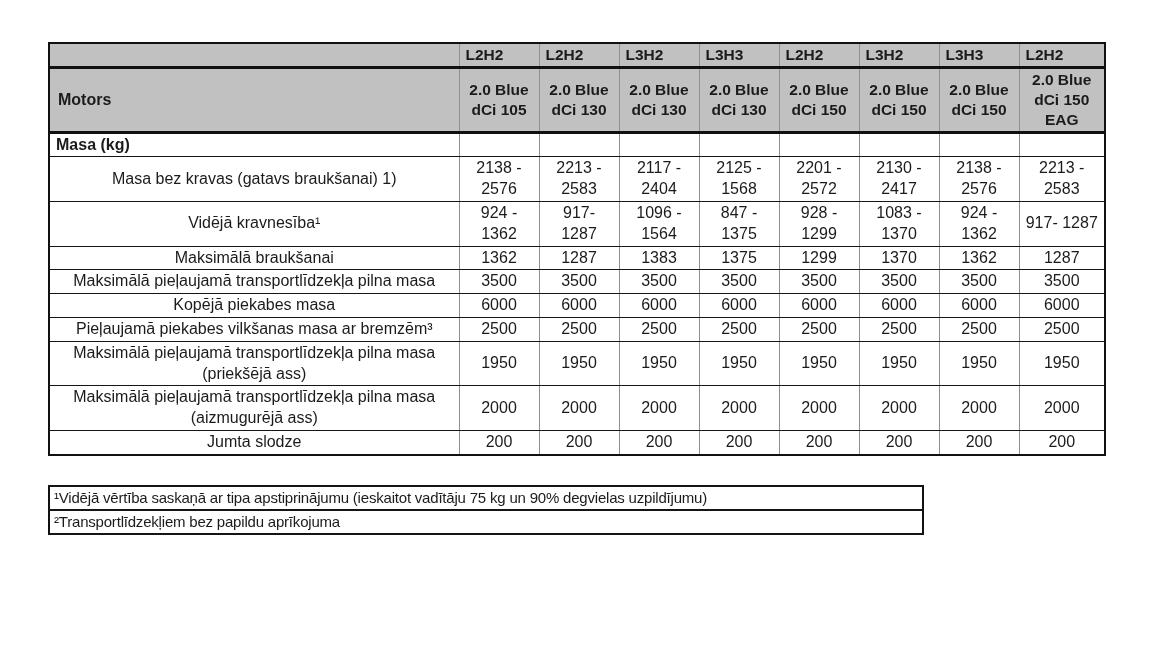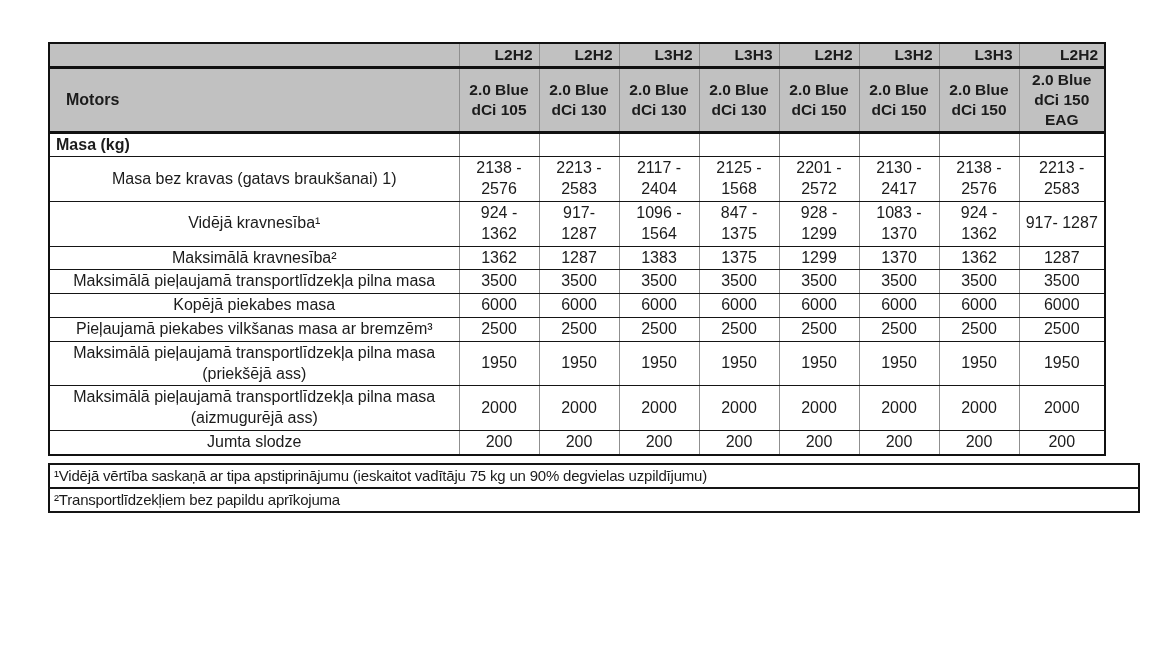--- a/index.html
+++ b/index.html
@@ -26,58 +26,58 @@
     padding: 1px 6px;
     font-size: 16px;
     line-height: 1.3;
     vertical-align: middle;
     overflow: hidden;
   }
   
   tr.variant-row th {
     background: #c1c1c1;
     font-weight: bold;
-    text-align: right;
+    text-align: left;
     height: 24px;
     font-size: 15.5px;
     border-bottom: 3px solid #111;
   }
   tr.motors-row th {
     background: #c1c1c1;
     font-weight: bold;
     height: 62px;
     font-size: 15.5px;
     text-align: center;
     white-space: pre-line;
     line-height: 1.28;
     border-bottom: 3px solid #111;
     padding: 1px 2px;
   }
-  tr.motors-row th.motors-label { text-align: left; padding-left: 16px; font-size: 16px; }
+  tr.motors-row th.motors-label { text-align: left; padding-left: 8px; font-size: 16px; }
 
   tr.section-row td {
     font-weight: bold;
     height: 22px;
   }
   td.row-label { text-align: center; padding-left: 8px; line-height: 1.32; padding-top: 2px; padding-bottom: 2px; }
   td.val {
     text-align: center;
     white-space: pre-line;
     padding: 1px 2px;
     line-height: 1.35;
   }
   tr.single td { height: 22px; }
 
   
   table.notes {
     border-collapse: collapse;
     table-layout: fixed;
-    width: 1092px;
+    width: 876px;
     border: 2.5px solid #111;
-    margin-top: 7px;
+    margin-top: 29px;
   }
   table.notes td {
     border-top: 2px solid #151515;
     border-bottom: 2px solid #151515;
     height: 24px;
     font-size: 15px;
     letter-spacing: -0.2px;
     padding: 1px 4px;
     vertical-align: middle;
   }
@@ -178,21 +178,21 @@
       <td class="val">928 -
 1299</td>
       <td class="val">1083 -
 1370</td>
       <td class="val">924 -
 1362</td>
       <td class="val">917- 1287</td>
     </tr>
 
     <tr class="single">
-      <td class="row-label">Maksimālā kravnesība²</td>
+      <td class="row-label">Maksimālā braukšanai</td>
       <td class="val">1362</td>
       <td class="val">1287</td>
       <td class="val">1383</td>
       <td class="val">1375</td>
       <td class="val">1299</td>
       <td class="val">1370</td>
       <td class="val">1362</td>
       <td class="val">1287</td>
     </tr>
 

